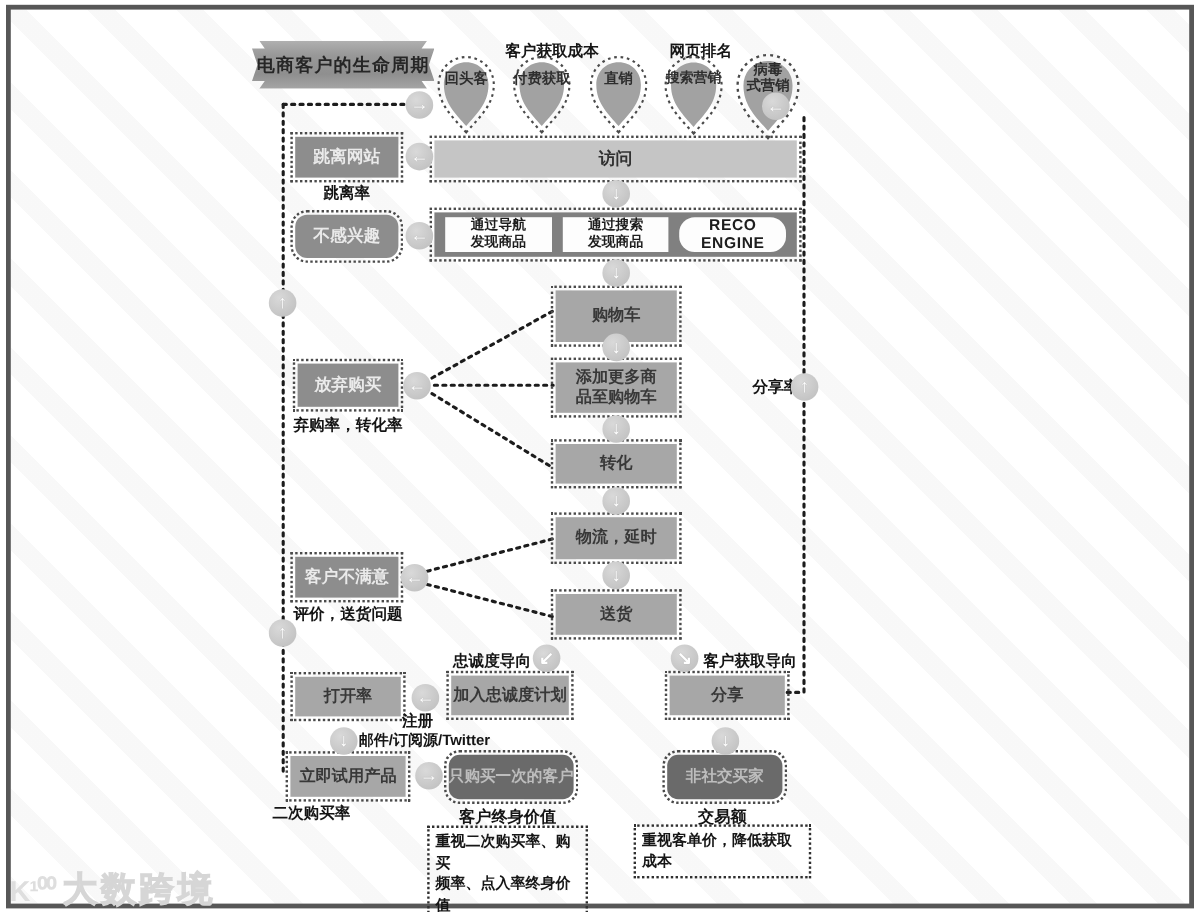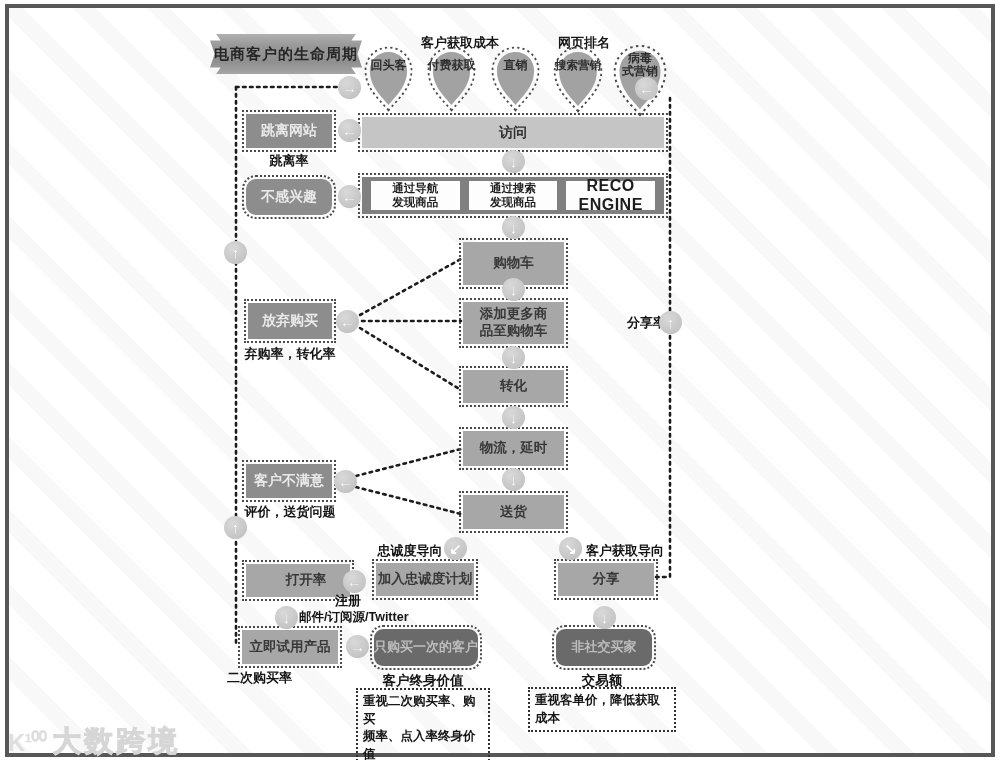--- a/index.html
+++ b/index.html
@@ -37,21 +37,21 @@
   .box-darkest{background:#6a6a6a;color:#bdbdbd;font-size:13px;border-radius:9px;}
   .bar-visit{background:#c5c5c5;color:#303030;font-size:14px;}
   .bar-products{
     background:#808080;outline:2px dotted #4a4a4a;outline-offset:2px;
     display:flex;align-items:stretch;gap:9px;padding:4px 9px;box-sizing:border-box;
   }
   .prod{
     flex:1;background:#fdfdfd;color:#1d1d1d;display:flex;align-items:center;justify-content:center;
     text-align:center;font-size:11.5px;font-weight:700;line-height:1.15;white-space:pre-line;
   }
-  .prod.reco{font-size:16px;letter-spacing:0.5px;white-space:normal;}
+  .prod.reco{font-size:13px;letter-spacing:0.5px;white-space:normal;border-radius:13px;}
   .flabel{font-size:13px;font-weight:700;color:#141414;text-align:center;}
   .arr{
     position:absolute;width:23px;height:23px;border-radius:50%;
     background:radial-gradient(circle at 38% 32%,#d9d9d9,#bcbcbc);
     color:#fff;display:flex;align-items:center;justify-content:center;
     font-size:15px;font-weight:700;line-height:1;text-shadow:0 0 1px #aaa;
   }
   .note{
     border:2px dotted #2f2f2f;font-size:12.5px;font-weight:700;color:#161616;
     line-height:1.4;padding:3px 5px;box-sizing:border-box;white-space:pre-line;text-align:left;
@@ -133,21 +133,21 @@
   <div class="abs flabel" style="left:246px;top:152px;width:86px;">跳离率</div>
 
   <div class="abs box box-dark" style="left:246px;top:179px;width:86px;height:36px;border-radius:10px;">不感兴趣</div>
 
   <div class="abs box box-dark" style="left:248px;top:303px;width:84px;height:36px;">放弃购买</div>
   <div class="abs flabel" style="left:233px;top:345px;width:114px;">弃购率，转化率</div>
 
   <div class="abs box box-dark" style="left:246px;top:464px;width:86px;height:34px;">客户不满意</div>
   <div class="abs flabel" style="left:233px;top:503px;width:114px;">评价，送货问题</div>
 
-  <div class="abs box box-mid" style="left:246px;top:564px;width:88px;height:33px;padding-left:16px;">打开率</div>
+  <div class="abs box box-mid" style="left:246px;top:564px;width:88px;height:33px;">打开率</div>
   <div class="abs flabel" style="left:330px;top:592px;width:36px;">注册</div>
   <div class="abs flabel" style="left:299px;top:609px;width:140px;font-size:12.5px;text-align:left;">邮件/订阅源/Twitter</div>
 
   <div class="abs box box-mid" style="left:242px;top:630px;width:96px;height:34px;">立即试用产品</div>
   <div class="abs flabel" style="left:227px;top:669px;width:90px;text-align:left;">二次购买率</div>
 
   <div class="abs box bar-visit" style="left:362px;top:117px;width:302px;height:31px;">访问</div>
 
   <div class="abs bar-products" style="left:362px;top:177px;width:302px;height:37px;">
     <div class="prod">通过导航

